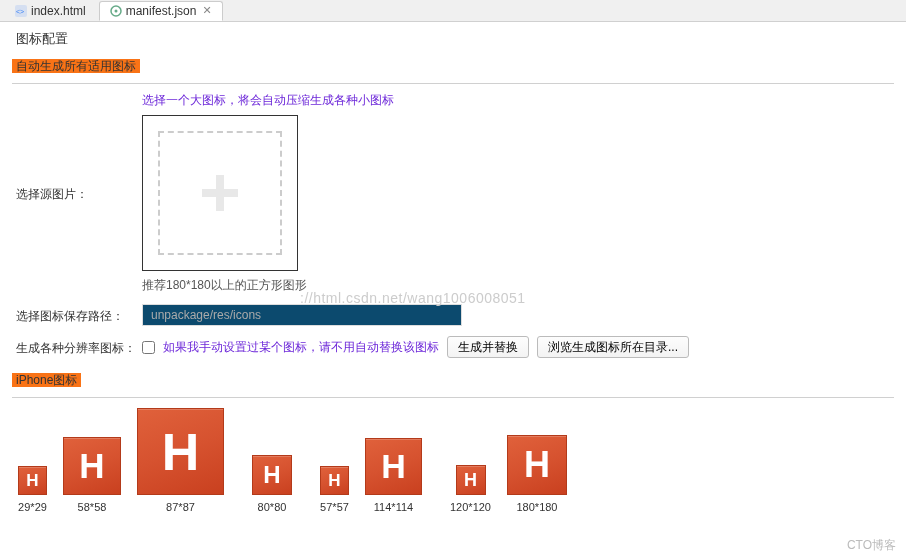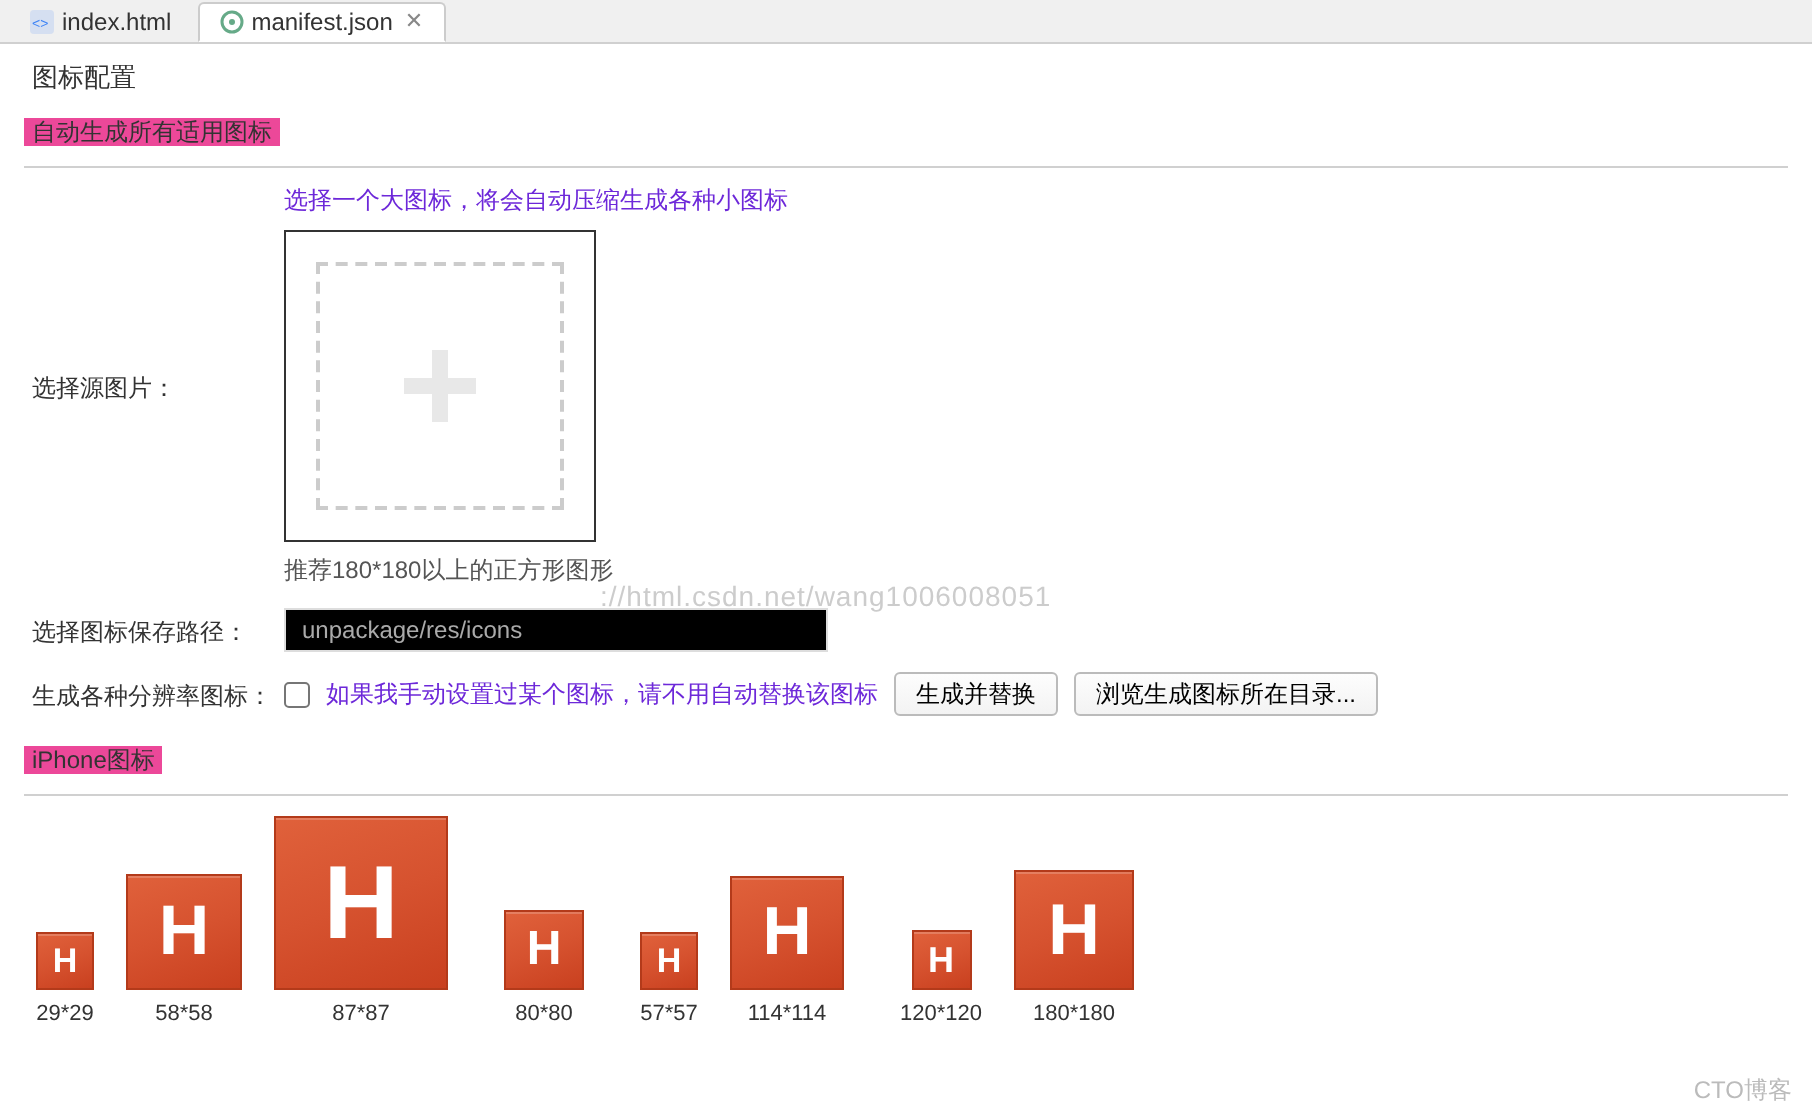--- a/index.html
+++ b/index.html
@@ -43,21 +43,21 @@
   font-size: 13px;
   color: #333;
 }
 .section {
   margin: 4px 12px 14px;
   position: relative;
 }
 .section-legend {
   color: #333;
   font-size: 12px;
-  background: #ec4899;
+  background: #f97316;
   padding: 0 4px;
 }
 .section-line {
   border-top: 1px solid #d0d0d0;
   margin-top: 8px;
 }
 .section-body {
   padding: 8px 4px 0 4px;
 }
 .row {
@@ -93,27 +93,27 @@
   align-items: center;
   justify-content: center;
 }
 .plus-svg { width: 44px; height: 44px; }
 .dropzone-caption {
   font-size: 12px;
   color: #555;
   margin-top: 6px;
 }
 .path-input {
-  width: 272px;
+  width: 320px;
   height: 22px;
   border: 1px solid #ddd;
   padding: 2px 8px;
   font-size: 12px;
   color: #aaa;
-  background: #000000;
+  background: #0c4a6e;
 }
 .checkbox { width: 13px; height: 13px; accent-color: #3b82f6; }
 .btn {
   height: 22px;
   padding: 0 10px;
   border: 1px solid #bbb;
   background: linear-gradient(#fdfdfd, #f3f3f3);
   border-radius: 3px;
   font-size: 12px;
   display: inline-flex;

